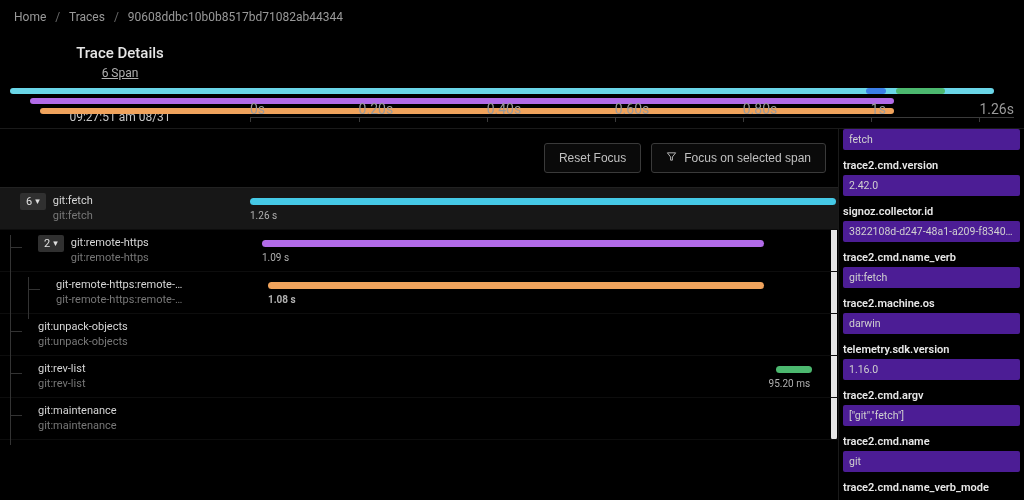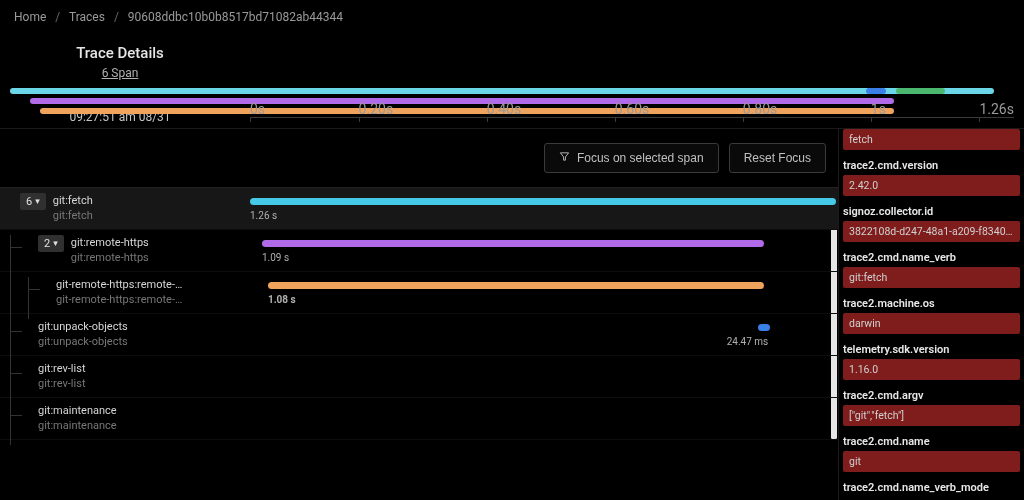--- a/index.html
+++ b/index.html
@@ -164,21 +164,21 @@
     }
     .attr-block { margin-bottom: 6px; }
     .attr-key {
       color: #e8e8e8;
       font-size: 11px;
       font-weight: 600;
       padding: 3px 2px 3px 0;
       white-space: nowrap; overflow: hidden; text-overflow: ellipsis;
     }
     .attr-val {
-      background: #7f1d1d;
+      background: #4c1d95;
       color: #d0d0d0;
       font-size: 10.5px;
       padding: 4px 6px;
       border-radius: 2px;
       white-space: nowrap; overflow: hidden; text-overflow: ellipsis;
     }
     .link { color: #4a90ff; font-size: 11px; padding: 3px 0; }
     .tree-v { position: absolute; top: 0; bottom: 0; width: 1px; background: #333; }
     .tree-h { position: absolute; height: 1px; background: #333; }
   </style>
@@ -241,31 +241,31 @@
           <div class="axis-tick-mark"></div>
         </div>
       </div>
     <div class="axis-line"></div>
   </div>
 </div>
 
 <div class="main">
   <div style="display:flex;flex-direction:column;flex:1;min-width:0;">
     <div class="toolbar">
+      <button class="btn">
+        <span>Reset Focus</span>
+      </button>
       <button class="btn">
         <span class="filter-icon">
           <svg width="11" height="11" viewBox="0 0 24 24" fill="none" stroke="#c0c0c0" stroke-width="2">
               <polygon points="3 4 21 4 14 13 14 20 10 20 10 13 3 4"></polygon>
             </svg>
         </span>
         <span>Focus on selected span</span>
       </button>
-      <button class="btn">
-        <span>Reset Focus</span>
-      </button>
     </div>
 
     <div class="span-list" id="span-list" style="position:relative;">
       <div class="rail"></div>
     <div class="span-row selected">
           <div class="span-info">
             <div class="tree-lines" style="width: 20px;"></div>
             <span class="badge">6<span class="caret">▾</span></span>
             <div class="span-labels">
               <div class="span-name">git:fetch</div>
@@ -315,36 +315,36 @@
           <div class="span-info">
             <div class="tree-lines" style="width: 38px;">
               <div class="tree-v" style="left: 10px;"></div>
               <div class="tree-h" style="left: 10px; top: 12px; width: 12px;"></div>
             </div>
             <div class="span-labels">
               <div class="span-name">git:unpack-objects</div>
               <div class="span-svc">git:unpack-objects</div>
             </div>
           </div>
-          <div class="span-bar-col">
-            <div class="span-bar" style="background: rgb(59, 127, 232); left: calc(85% + 10px); width: 2%;"></div>
-            <div class="span-dur" style="right: calc(13% - 8px);">24.47 ms</div>
-          </div>
         </div>
         <div class="span-row">
           <div class="span-info">
             <div class="tree-lines" style="width: 38px;">
               <div class="tree-v" style="left: 10px;"></div>
               <div class="tree-h" style="left: 10px; top: 12px; width: 12px;"></div>
             </div>
             <div class="span-labels">
               <div class="span-name">git:rev-list</div>
               <div class="span-svc">git:rev-list</div>
             </div>
           </div>
+          <div class="span-bar-col">
+            <div class="span-bar" style="background: rgb(76, 184, 111); left: calc(88% + 10px); width: 6%;"></div>
+            <div class="span-dur" style="right: calc(6% - 8px);">95.20 ms</div>
+          </div>
         </div>
         <div class="span-row">
           <div class="span-info">
             <div class="tree-lines" style="width: 38px;">
               <div class="tree-v" style="left: 10px;"></div>
               <div class="tree-h" style="left: 10px; top: 12px; width: 12px;"></div>
             </div>
             <div class="span-labels">
               <div class="span-name">git:maintenance</div>
               <div class="span-svc">git:maintenance</div>

